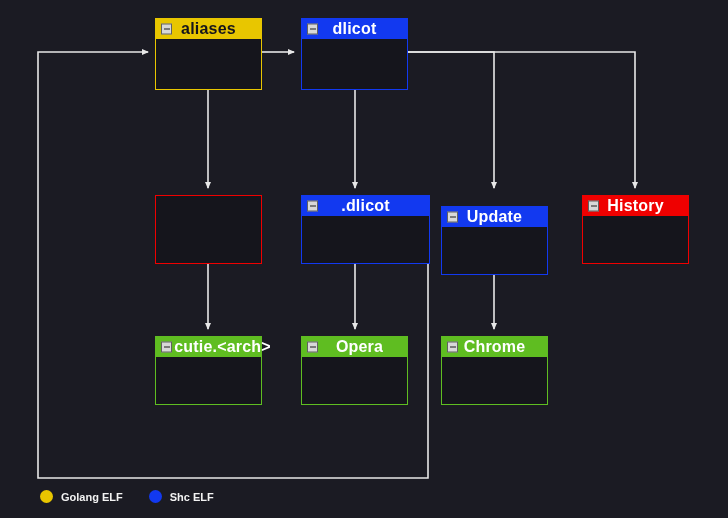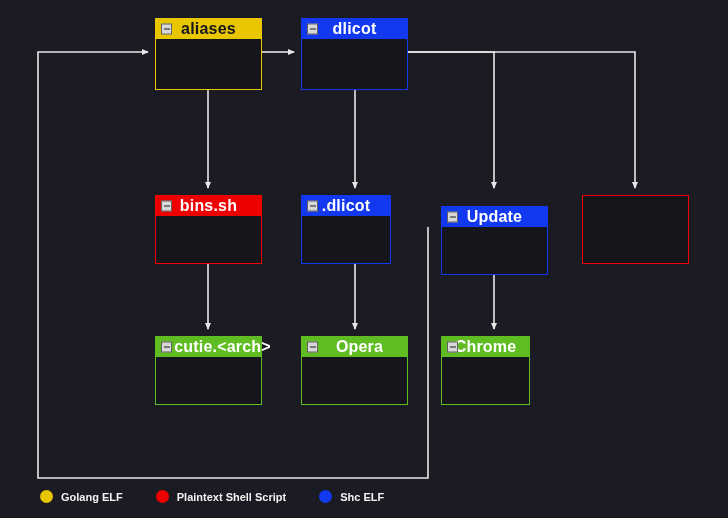--- a/index.html
+++ b/index.html
@@ -63,21 +63,21 @@
   .node-body {
     height: calc(100% - 20px);
     background: #15151c;
   }
   .legend {
     position: absolute;
     left: 40px;
     top: 490px;
     display: flex;
     align-items: center;
-    gap: 7px;
+    gap: 0px;
   }
   .legend-item {
     display: flex;
     align-items: center;
     margin-right: 26px;
   }
   .legend-dot {
     width: 13px;
     height: 13px;
     border-radius: 50%;
@@ -128,86 +128,82 @@
       <div class="node" style="left: 301px; top: 18px; width: 107px; height: 72px; border-color: rgb(18, 57, 240);">
         <div class="node-header" style="background: rgb(18, 57, 240); color: rgb(255, 255, 255);">
           <span class="collapse-icon">
             <span class="bar"></span>
           </span>
           <span>dlicot</span>
         </div>
         <div class="node-body"></div>
       </div>
       <div class="node" style="left: 155px; top: 195px; width: 107px; height: 69px; border-color: rgb(239, 0, 0);">
-        <div class="node-header" style="background: rgb(239, 0, 0); color: rgb(255, 255, 255);">
-          <span class="collapse-icon">
-            <span class="bar"></span>
-          </span>
-          <span>bins.sh</span>
-        </div>
-        <div class="node-body"></div>
-      </div>
-      <div class="node" style="left: 301px; top: 195px; width: 90px; height: 69px; border-color: rgb(18, 57, 240);">
+        <div class="node-body"></div>
+      </div>
+      <div class="node" style="left: 301px; top: 195px; width: 129px; height: 69px; border-color: rgb(18, 57, 240);">
         <div class="node-header" style="background: rgb(18, 57, 240); color: rgb(255, 255, 255);">
           <span class="collapse-icon">
             <span class="bar"></span>
           </span>
           <span>.dlicot</span>
         </div>
         <div class="node-body"></div>
       </div>
       <div class="node" style="left: 441px; top: 206px; width: 107px; height: 69px; border-color: rgb(18, 57, 240);">
         <div class="node-header" style="background: rgb(18, 57, 240); color: rgb(255, 255, 255);">
           <span class="collapse-icon">
             <span class="bar"></span>
           </span>
           <span>Update</span>
         </div>
         <div class="node-body"></div>
       </div>
       <div class="node" style="left: 582px; top: 195px; width: 107px; height: 69px; border-color: rgb(239, 0, 0);">
+        <div class="node-header" style="background: rgb(239, 0, 0); color: rgb(255, 255, 255);">
+          <span class="collapse-icon">
+            <span class="bar"></span>
+          </span>
+          <span>History</span>
+        </div>
         <div class="node-body"></div>
       </div>
       <div class="node" style="left: 155px; top: 336px; width: 107px; height: 69px; border-color: rgb(95, 189, 33);">
         <div class="node-header" style="background: rgb(95, 189, 33); color: rgb(255, 255, 255); padding-left: 28px;">
           <span class="collapse-icon">
             <span class="bar"></span>
           </span>
           <span>cutie.&lt;arch&gt;</span>
         </div>
         <div class="node-body"></div>
       </div>
       <div class="node" style="left: 301px; top: 336px; width: 107px; height: 69px; border-color: rgb(95, 189, 33);">
         <div class="node-header" style="background: rgb(95, 189, 33); color: rgb(255, 255, 255); padding-left: 10px;">
           <span class="collapse-icon">
             <span class="bar"></span>
           </span>
           <span>Opera</span>
         </div>
         <div class="node-body"></div>
       </div>
-      <div class="node" style="left: 441px; top: 336px; width: 89px; height: 69px; border-color: rgb(95, 189, 33);">
+      <div class="node" style="left: 441px; top: 336px; width: 107px; height: 69px; border-color: rgb(95, 189, 33);">
         <div class="node-header" style="background: rgb(95, 189, 33); color: rgb(255, 255, 255);">
           <span class="collapse-icon">
             <span class="bar"></span>
           </span>
           <span>Chrome</span>
         </div>
         <div class="node-body"></div>
       </div>
     </div>
 
   <div class="legend">
       <div class="legend-item">
         <span class="legend-dot" style="background: rgb(232, 198, 0);"></span>
         <span class="legend-label">Golang ELF</span>
       </div>
       <div class="legend-item">
-        <span class="legend-dot" style="background: rgb(239, 0, 0);"></span>
-        <span class="legend-label">Plaintext Shell Script</span>
-      </div>
-      <div class="legend-item">
         <span class="legend-dot" style="background: rgb(18, 57, 240);"></span>
         <span class="legend-label">Shc ELF</span>
       </div>
     </div>
 
 </div>
 
 </body></html>

